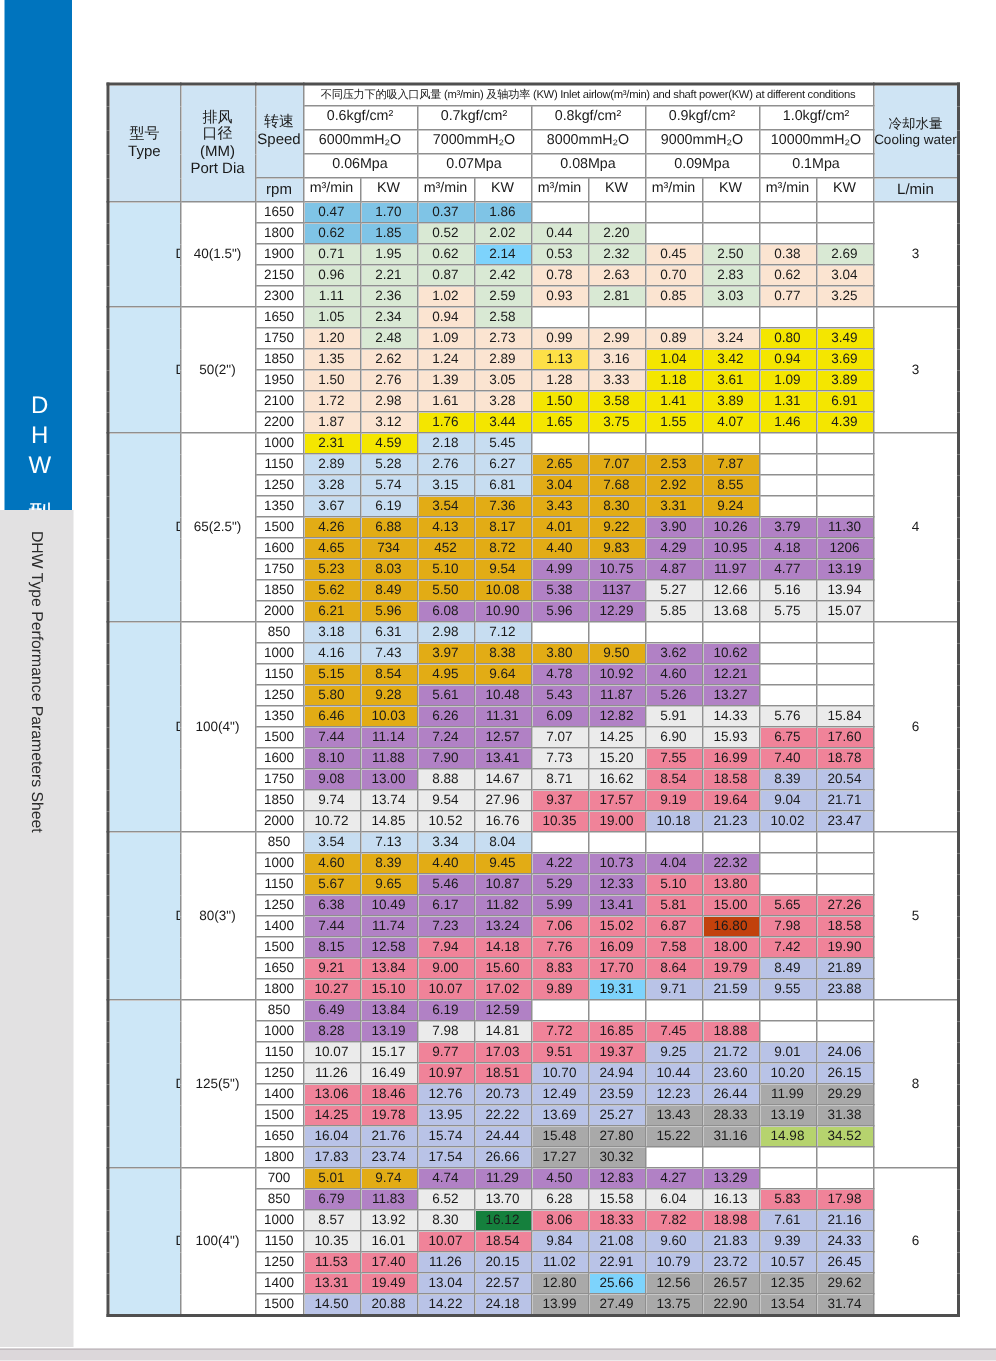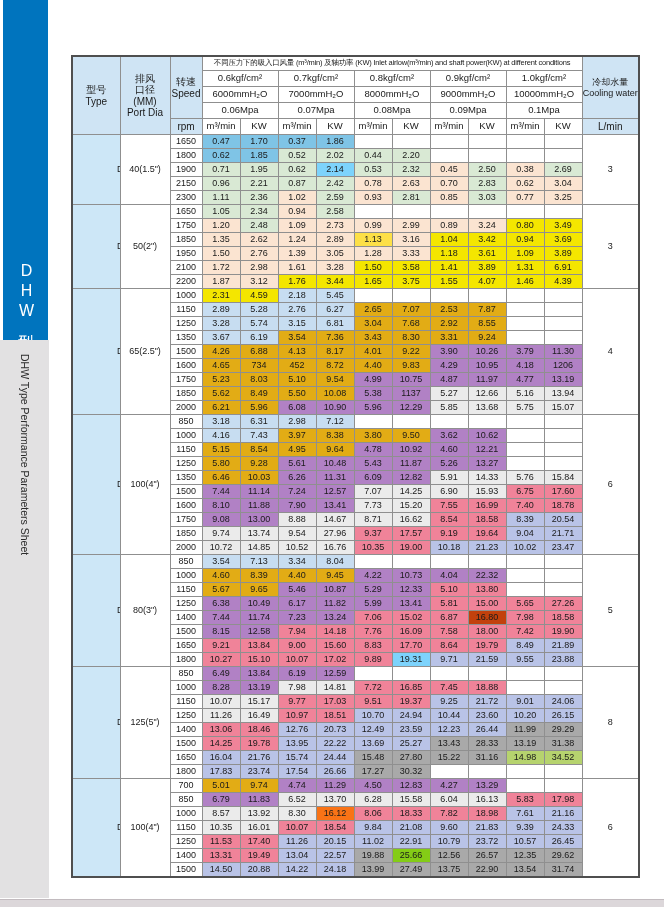--- a/index.html
+++ b/index.html
@@ -779,21 +779,21 @@
         <td class="val" style="background:#ebebeb">6.04</td>
         <td class="val" style="background:#ebebeb">16.13</td>
         <td class="val" style="background:#f08399">5.83</td>
         <td class="val" style="background:#f08399">17.98</td>
       </tr>
       <tr>
         <td class="rpm">1000</td>
         <td class="val" style="background:#ebebeb">8.57</td>
         <td class="val" style="background:#ebebeb">13.92</td>
         <td class="val" style="background:#ebebeb">8.30</td>
-        <td class="val" style="background:#f97316">16.12</td>
+        <td class="val" style="background:#15803d">16.12</td>
         <td class="val" style="background:#f08399">8.06</td>
         <td class="val" style="background:#f08399">18.33</td>
         <td class="val" style="background:#f08399">7.82</td>
         <td class="val" style="background:#f08399">18.98</td>
         <td class="val" style="background:#b9c3e7">7.61</td>
         <td class="val" style="background:#b9c3e7">21.16</td>
       </tr>
       <tr>
         <td class="rpm">1150</td>
         <td class="val" style="background:#ebebeb">10.35</td>
@@ -819,22 +819,22 @@
         <td class="val" style="background:#b9c3e7">23.72</td>
         <td class="val" style="background:#b9c3e7">10.57</td>
         <td class="val" style="background:#b9c3e7">26.45</td>
       </tr>
       <tr>
         <td class="rpm">1400</td>
         <td class="val" style="background:#f08399">13.31</td>
         <td class="val" style="background:#f08399">19.49</td>
         <td class="val" style="background:#b9c3e7">13.04</td>
         <td class="val" style="background:#b9c3e7">22.57</td>
-        <td class="val" style="background:#a9a9a9">19.88</td>
-        <td class="val" style="background:#84cc16">25.66</td>
+        <td class="val" style="background:#a9a9a9">12.80</td>
+        <td class="val" style="background:#7dd3fc">25.66</td>
         <td class="val" style="background:#a9a9a9">12.56</td>
         <td class="val" style="background:#a9a9a9">26.57</td>
         <td class="val" style="background:#a9a9a9">12.35</td>
         <td class="val" style="background:#a9a9a9">29.62</td>
       </tr>
       <tr>
         <td class="rpm">1500</td>
         <td class="val" style="background:#b9c3e7">14.50</td>
         <td class="val" style="background:#b9c3e7">20.88</td>
         <td class="val" style="background:#b9c3e7">14.22</td>

